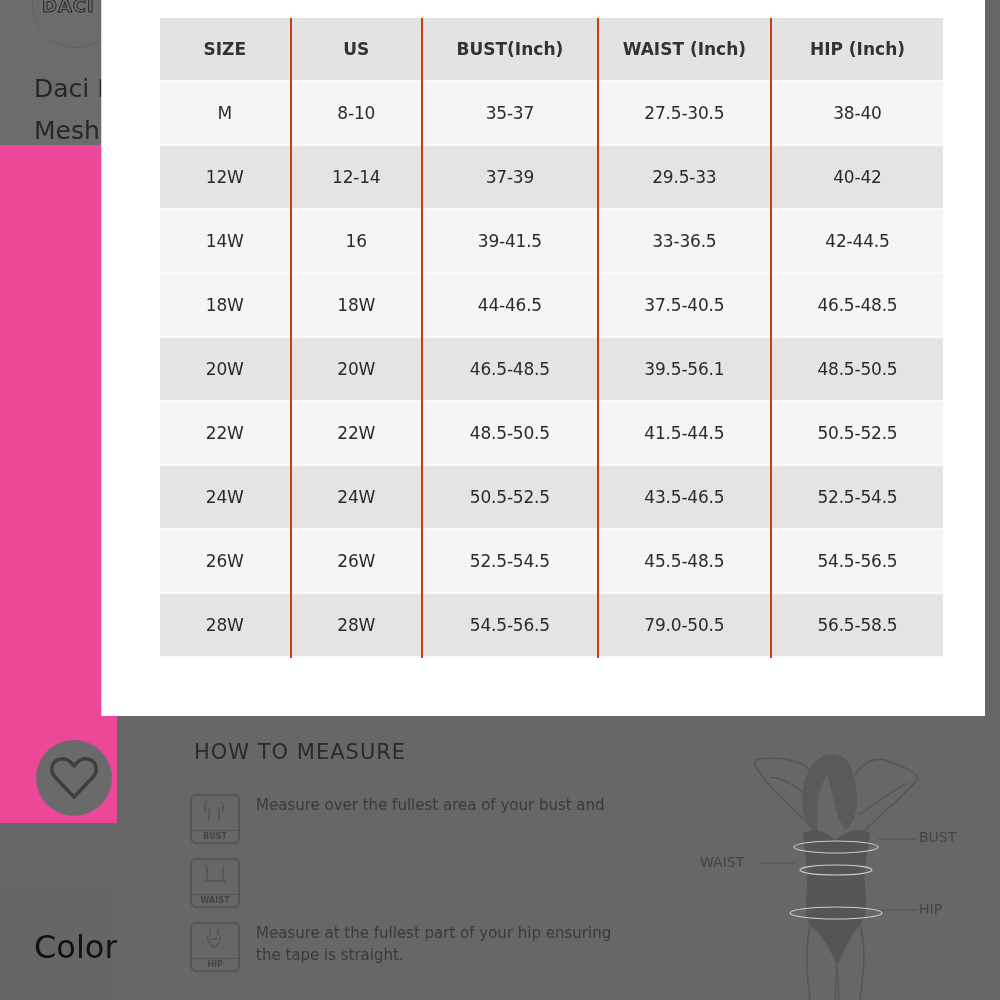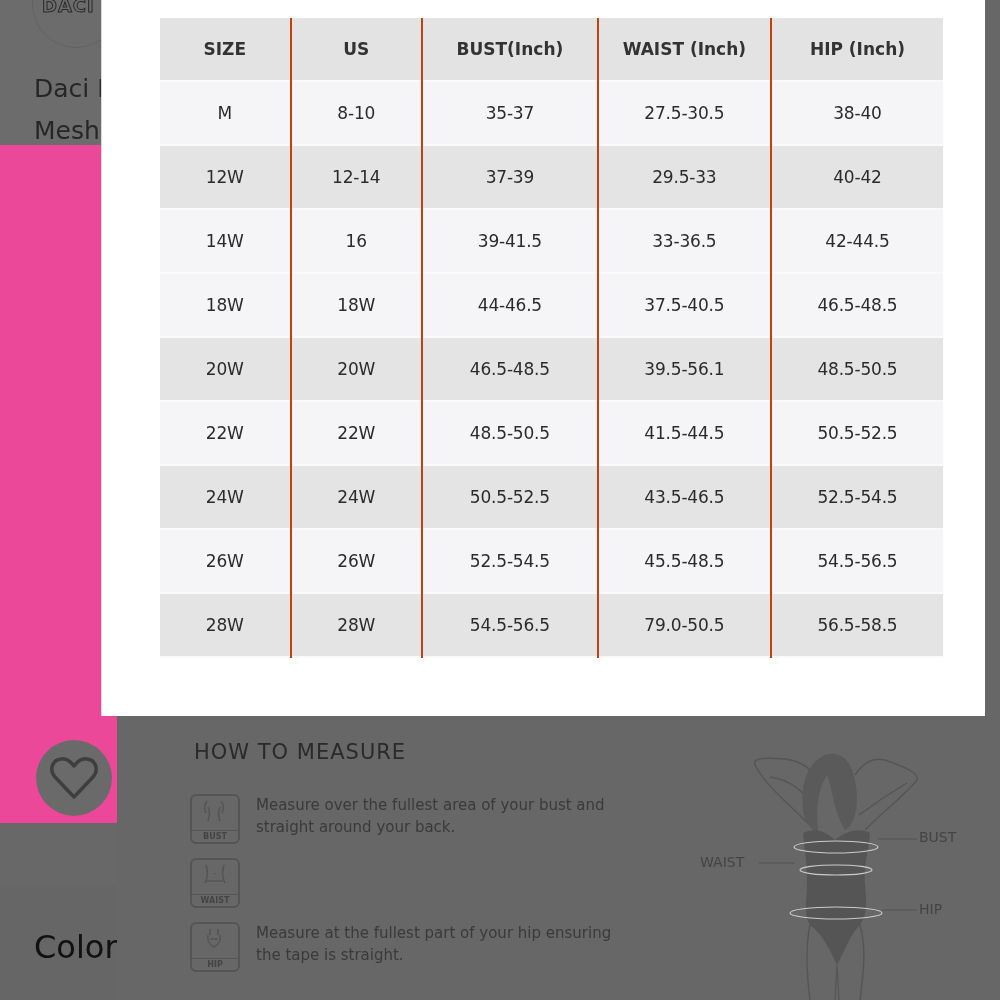--- a/index.html
+++ b/index.html
@@ -142,21 +142,20 @@
 
 <div class="instr" style="top:794px">
   <div class="ico">
     <svg width="24" height="26" viewBox="0 0 24 26">
       <path d="M5 2 C2 6 2 10 4 14 M19 2 C22 6 22 10 20 14 M6 8 C8 12 8 16 6 22 M18 8 C16 12 16 16 18 22" fill="none" stroke="#555" stroke-width="1.6"></path>
     </svg>
     <div class="lab">BUST</div>
   </div>
   <div class="txt">
     <div>Measure over the fullest area of your bust and</div>
-    <div>straight around your back.</div>
   </div>
 </div>
 
 <div class="instr" style="top:858px">
   <div class="ico">
     <svg width="26" height="26" viewBox="0 0 26 26">
       <path d="M4 2 C6 8 6 14 3 20 M22 2 C20 8 20 14 23 20 M4 18 L22 18 M13 10 L13 11" fill="none" stroke="#555" stroke-width="1.6"></path>
     </svg>
     <div class="lab">WAIST</div>
   </div>

